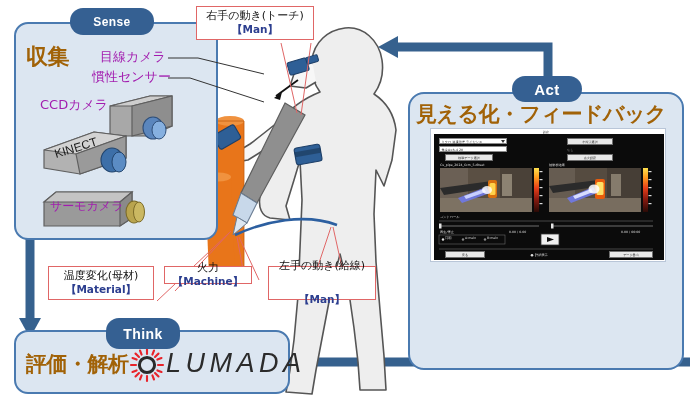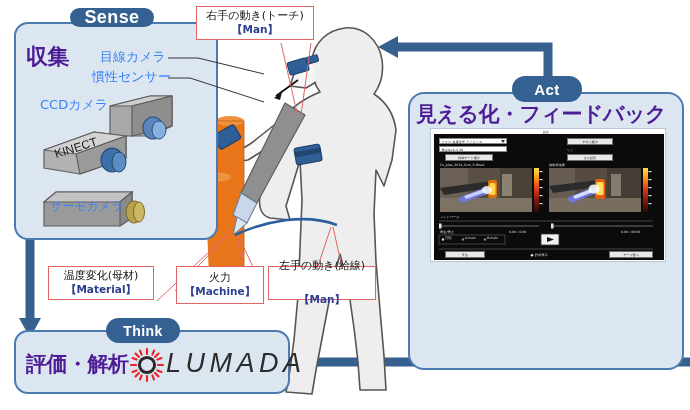--- a/index.html
+++ b/index.html
@@ -29,26 +29,26 @@
     color:#ffffff;
     border-radius:13px;
     font-weight:bold;
     display:flex;align-items:center;justify-content:center;
     letter-spacing:.4px;
     z-index:40;
   }
 
   
   .jp-head{
-    position:absolute;color:#4c1d95;font-weight:bold;
+    position:absolute;color:#a16207;font-weight:bold;
     font-family:"DejaVu Sans","Liberation Sans",sans-serif;
     white-space:nowrap;letter-spacing:-0.5px;
   }
   .jp-label{
-    position:absolute;color:#3b82f6;white-space:nowrap;
+    position:absolute;color:#a21caf;white-space:nowrap;
     font-family:"DejaVu Sans","Liberation Sans",sans-serif;
     text-align:center;
   }
 
   
   .callout{
     position:absolute;
     background:#ffffff;
     border:1.4px solid #e06666;
     box-sizing:border-box;
@@ -193,21 +193,21 @@
       <path d="M-17,63 L-27,64 L-23,57 Z" fill="#111"></path>
       <path d="M-88,78 L-28,100" stroke="#111" stroke-width="1.8" fill="none"></path>
       <path d="M-25,101 L-35,103 L-32,95 Z" fill="#111"></path>
       <path d="M-110,124 L-30,124" stroke="#111" stroke-width="1.8" fill="none"></path>
       <path d="M-27,124 L-36,128 L-36,120 Z" fill="#111"></path>
     </g>
   </svg>
 
   <div class="panel" style="left:14px;top:22px;width:204px;height:218px;z-index:10"></div>
 
-  <div class="badge" style="left:70px;top:8px;width:84px;height:19px;font-size:18px;z-index:41">Sense</div>
+  <div class="badge" style="left:70px;top:8px;width:84px;height:27px;font-size:12px;z-index:41">Sense</div>
 
   <div class="jp-head" style="left:26px;top:42px;font-size:22px;z-index:20">収集</div>
 
   <div class="jp-label" style="left:100px;top:48px;font-size:13px;z-index:20">目線カメラ</div>
   <div class="jp-label" style="left:92px;top:68px;font-size:13px;z-index:20">慣性センサー</div>
   <div class="jp-label" style="left:40px;top:96px;font-size:13px;z-index:20">CCDカメラ</div>
 
   <svg class="abs" style="left:168px;top:44px;width:160px;height:70px;z-index:21">
     <path d="M0,14 L30,14 L96,30" stroke="#333" stroke-width="1" fill="none"></path>
     <path d="M0,34 L22,34 L96,58" stroke="#333" stroke-width="1" fill="none"></path>
@@ -242,33 +242,33 @@
   <div class="callout" style="left:196px;top:6px;width:118px;height:34px;">
     <span class="l1">右手の動き(トーチ)</span>
     <span class="l2">【Man】</span>
   </div>
 
   <div class="callout" style="left:48px;top:266px;width:106px;height:34px;">
     <span class="l1">温度変化(母材)</span>
     <span class="l2">【Material】</span>
   </div>
 
-  <div class="callout" style="left:164px;top:266px;width:88px;height:38px;margin-left:12px;">
+  <div class="callout" style="left:164px;top:266px;width:88px;height:18px;">
     <span class="l1">火力</span>
     <span class="l2">【Machine】</span>
   </div>
 
   <div class="callout" style="left:268px;top:266px;width:108px;height:34px;gap:20px;">
     <span class="l1">左手の動き(給線)</span>
     <span class="l2">【Man】</span>
   </div>
 
   <div class="panel" style="left:14px;top:330px;width:276px;height:64px;z-index:10"></div>
 
-  <div class="badge" style="left:106px;top:318px;width:74px;height:25px;font-size:14px;z-index:41">Think</div>
+  <div class="badge" style="left:106px;top:318px;width:74px;height:31px;font-size:14px;z-index:41">Think</div>
 
   <div class="jp-head" style="left:26px;top:350px;font-size:21px;z-index:20">評価・解析</div>
 
   <svg class="abs" style="left:130px;top:348px;width:34px;height:34px;z-index:20">
     <g stroke="#e8232a" stroke-width="2.1" stroke-linecap="round">
       <line x1="17" y1="1" x2="17" y2="6"></line>
       <line x1="17" y1="28" x2="17" y2="33"></line>
       <line x1="1" y1="17" x2="6" y2="17"></line>
       <line x1="28" y1="17" x2="33" y2="17"></line>
       <line x1="5.5" y1="5.5" x2="9" y2="9"></line>

